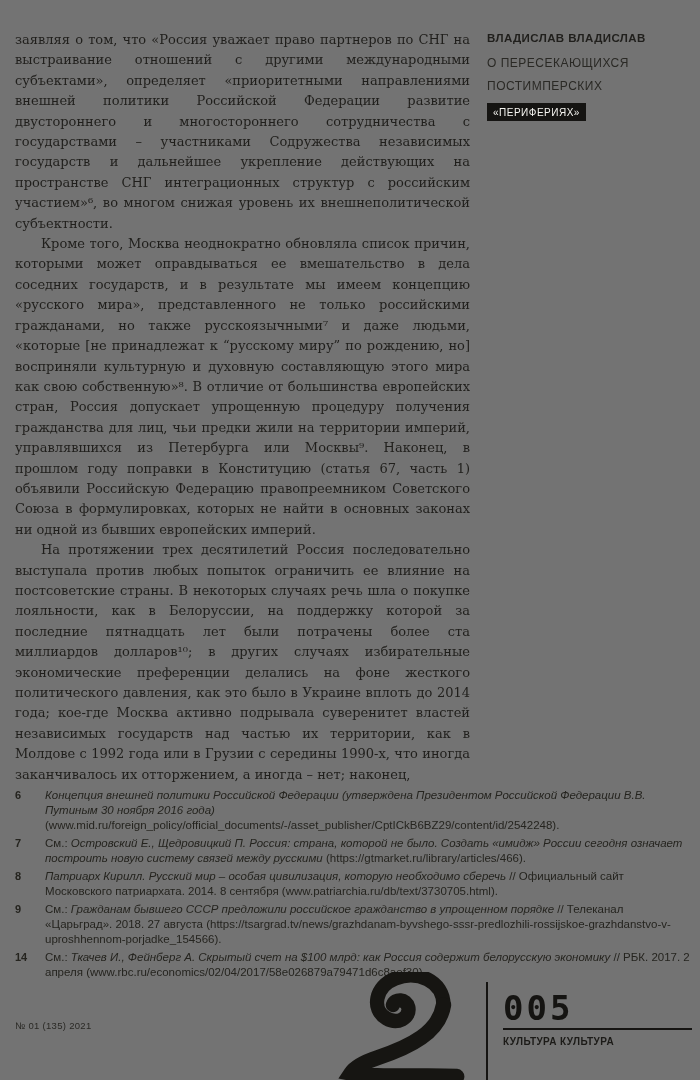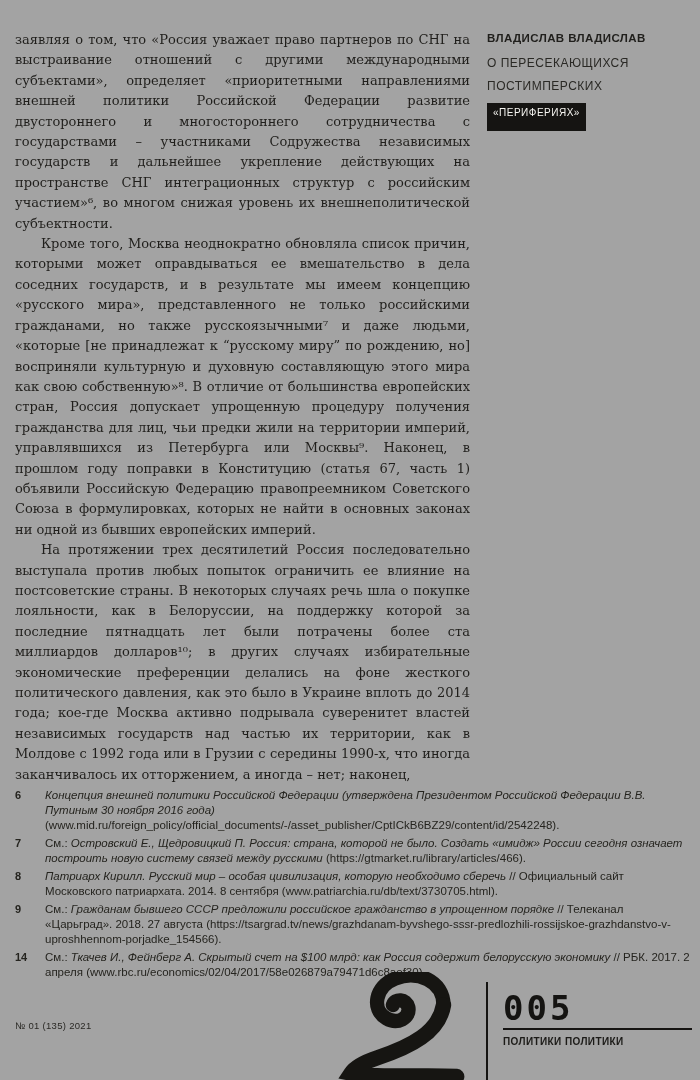--- a/index.html
+++ b/index.html
@@ -1,20 +1,20 @@
 <!DOCTYPE html>
 <html lang="ru"><head>
 <meta charset="utf-8">
 <style>
   html, body { margin: 0; padding: 0; }
   .page {
     position: relative;
     width: 700px;
     height: 1080px;
-    background: #a3a3a3;
+    background: #737373;
     overflow: hidden;
     color: #201f1c;
     font-family: "DejaVu Serif", serif;
   }
 
   
   .main-text {
     position: absolute;
     left: 15px;
     top: 30px;
@@ -46,21 +46,21 @@
     letter-spacing: 0.5px;
     margin-bottom: 9px;
     color: #2a2925;
   }
   .title-badge {
     display: inline-block;
     background: #151412;
     color: #f5f4f0;
     font-size: 10px;
     letter-spacing: 0.5px;
-    padding: 4px 6px 13px 6px;
+    padding: 4px 6px 3px 6px;
     text-align: right;
   }
 
   
   .footnotes {
     position: absolute;
     left: 15px;
     top: 788px;
     width: 677px;
     height: 196px;
@@ -182,15 +182,15 @@
       <g fill="none" stroke="#161512" stroke-linecap="round">
         <path stroke-width="13" d="M 100 30 C 100 8 76 -2 56 6 C 38 13 34 34 48 42 C 58 48 70 42 68 32 C 66 24 56 24 54 30"></path>
         <path stroke-width="14" d="M 100 30 C 96 55 70 68 40 78 C 28 82 20 86 16 92 C 40 97 80 93 112 95"></path>
       </g>
     </svg>
   </div>
 
   <div class="vrule"></div>
   <div class="pageno">005</div>
   <div class="hrule"></div>
-  <div class="section-label">ПОЛИТИКИ ПОЛИТИКИ</div>
+  <div class="section-label">КУЛЬТУРА КУЛЬТУРА</div>
 
 </div>
 
 </body></html>

